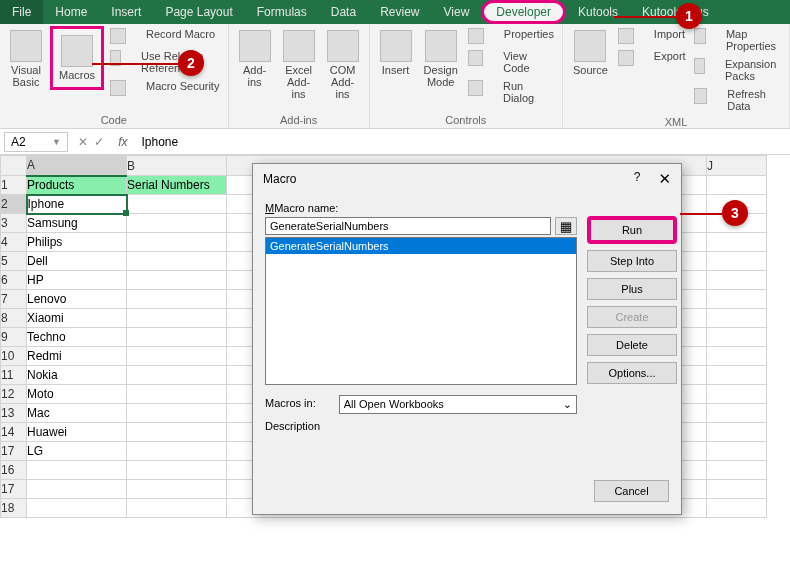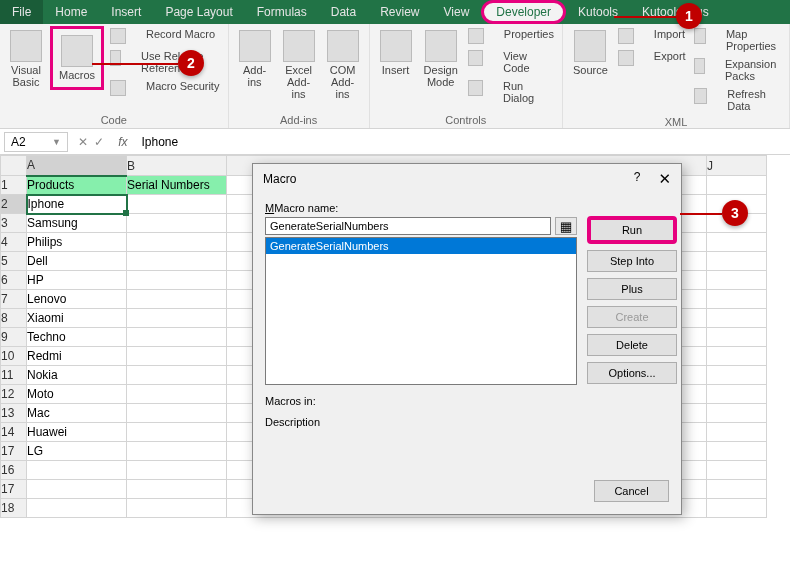--- a/index.html
+++ b/index.html
@@ -376,20 +376,24 @@
       <div class="dlg-label"><u>M</u><span style="display:inline">Macro name:</span></div>
       <div class="dlg-name-row">
         <input class="dlg-name-input" value="GenerateSerialNumbers" style="">
         <button class="dlg-name-btn">▦</button>
       </div>
       <div class="dlg-list">
         <div class="dlg-list-item sel">GenerateSerialNumbers</div>
       </div>
       <div class="dlg-in-row">
         <span class="dlg-label">Macros in:</span>
+        <div class="dlg-select">
+          <span>All Open Workbooks</span>
+            <span>⌄</span>
+        </div>
       </div>
       <div class="dlg-label" style="margin-top:6px">Description</div>
     </div>
     <div class="dlg-right">
       <button class="dlg-btn run">Run</button>
       <button class="dlg-btn">Step Into</button>
       <button class="dlg-btn">Plus</button>
       <button class="dlg-btn disabled">Create</button>
       <button class="dlg-btn">Delete</button>
       <button class="dlg-btn">Options...</button>

